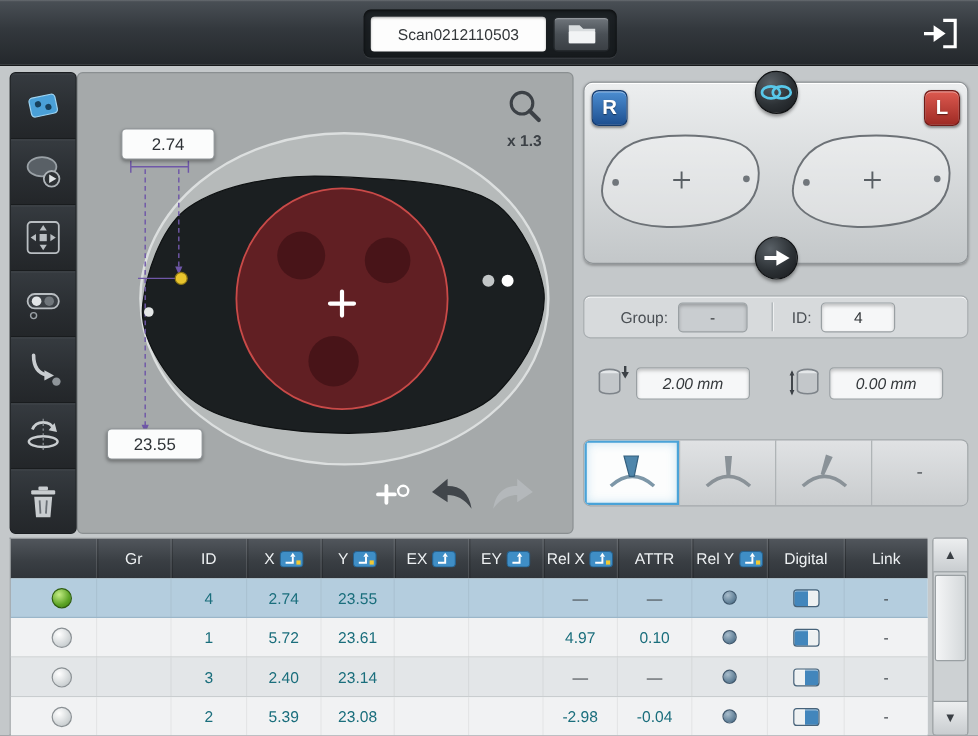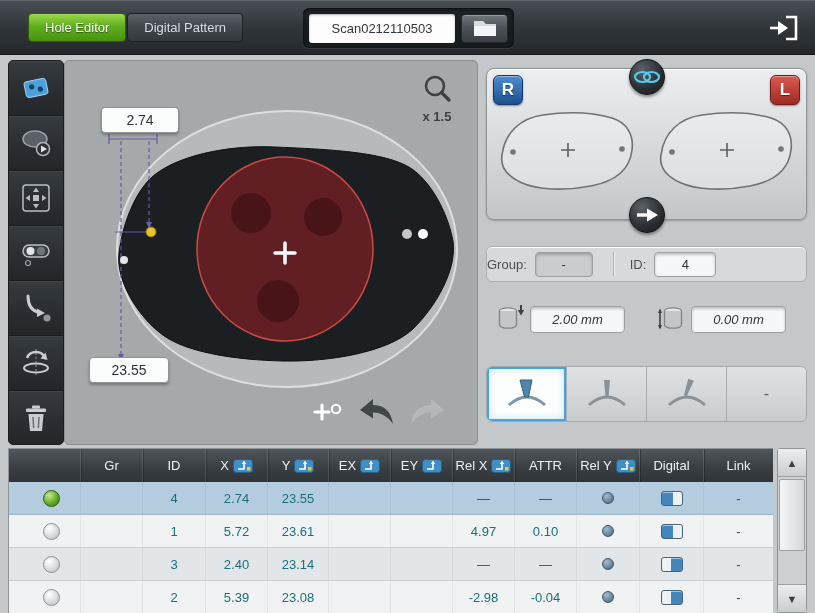--- a/index.html
+++ b/index.html
@@ -125,24 +125,20 @@
   .scroll-track { flex:1; position:relative; }
   .scroll-thumb { position:absolute; left:1px; right:1px; top:2px; height:72px; border-radius:2px;
     background:linear-gradient(90deg,#f4f5f6,#d4d8da); border:1px solid #9aa0a3; cursor:grab; }
 </style>
 </head>
 <body>
 
 <div class="app">
 
   <header class="topbar">
-    <div class="tabs">
-      <button class="tab active">Hole Editor</button>
-      <button class="tab inactive">Digital Pattern</button>
-    </div>
     <div class="file-group">
       <div class="file-field">Scan0212110503</div>
       <button class="folder-btn">
         <svg width="26" height="20" viewBox="0 0 26 20">
           <path d="M2,3 H11 L14,6 H24 V18 H2 Z" fill="#d8dcde"></path>
           <rect x="2" y="8" width="22" height="10" rx="1" fill="#f2f4f5"></rect>
         </svg>
       </button>
     </div>
     <button class="exit-btn">
@@ -243,21 +239,21 @@
     </svg>
 
     <div class="dim-label dim-top">2.74</div>
     <div class="dim-label dim-bottom">23.55</div>
 
     <div class="zoom-wrap">
       <svg width="30" height="30" viewBox="0 0 30 30">
         <circle cx="13" cy="13" r="9" fill="none" stroke="#3c4146" stroke-width="2.6"></circle>
         <line x1="19.5" y1="19.5" x2="27" y2="27" stroke="#3c4146" stroke-width="3.4" stroke-linecap="round"></line>
       </svg>
-      <div class="zoom-label">x 1.5</div>
+      <div class="zoom-label">x 1.3</div>
     </div>
 
     <div class="canvas-actions">
       <button class="cv-btn">
         <svg width="30" height="22" viewBox="0 0 30 22">
           <path d="M9,4 V18 M2,11 H16" stroke="#fff" stroke-width="3.2" stroke-linecap="round"></path>
           <circle cx="23" cy="8" r="4.2" fill="none" stroke="#fff" stroke-width="2"></circle>
         </svg>
       </button>
       <button class="cv-btn">
@@ -299,21 +295,21 @@
         </svg>
         <svg width="146" height="96" viewBox="0 0 146 96">
           <path d="M7,50 C10,27 26,13 48,10 C72,6.5 98,7.5 117,13 C132,17.5 139,30 137,45 C135,63 122,76 96,81 C70,86 42,85 26,77.5 C12,71 5,62 7,50 Z" fill="rgba(252,253,253,0.35)" stroke="#6d7277" stroke-width="1.6"></path>
           <path d="M66,45 H80 M73,38 V52" stroke="#595f64" stroke-width="1.6"></path>
           <circle cx="18" cy="47" r="2.8" fill="#70767b"></circle>
             <circle cx="127" cy="44" r="2.8" fill="#70767b"></circle>
         </svg>
       </div>
     </div>
 
-    <div class="prop-strip" style="">
+    <div class="prop-strip" style="padding-left:30px;">
       <span class="prop-label">Group:</span>
       <div class="field group-field">-</div>
       <div class="vsep"></div>
       <span class="prop-label">ID:</span>
       <div class="field id-field">4</div>
     </div>
 
     <div class="depth-row">
       <svg width="28" height="30" viewBox="0 0 28 30">
         <ellipse cx="12" cy="7" rx="8.5" ry="3.2" fill="#e4e7e9" stroke="#7e848a" stroke-width="1.3"></ellipse>

